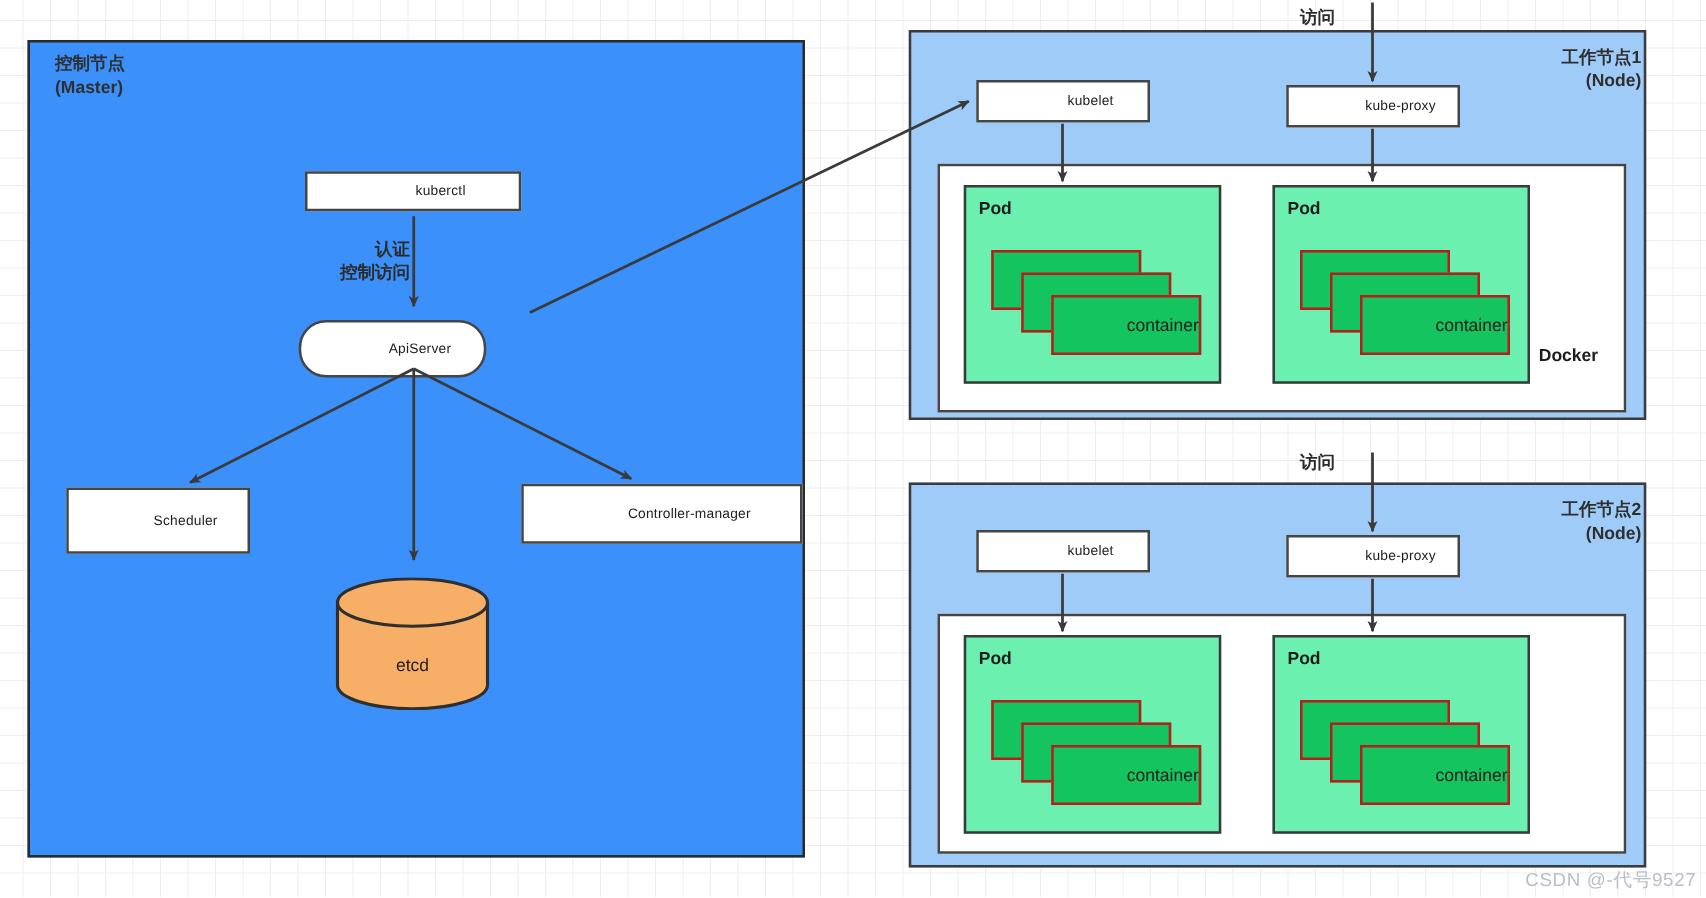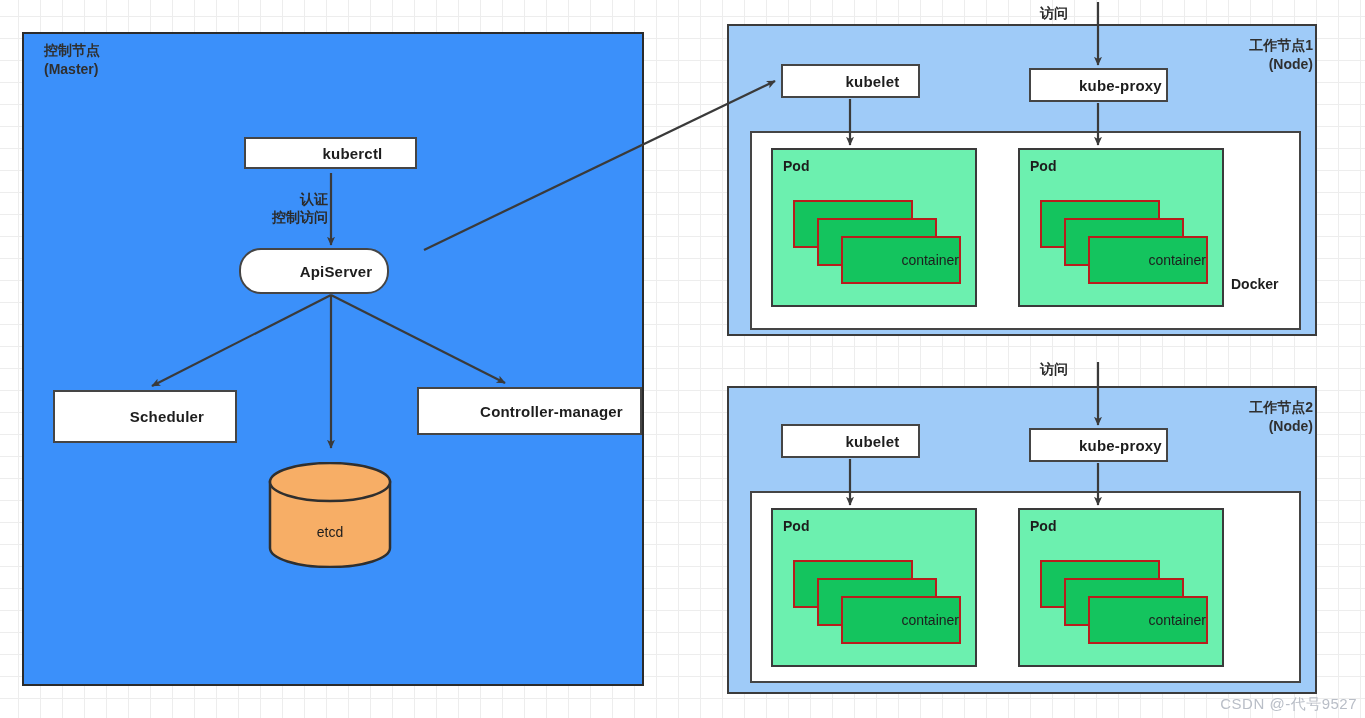--- a/index.html
+++ b/index.html
@@ -27,22 +27,22 @@
   .box {
     position: absolute;
     box-sizing: border-box;
   }
   .proc-box {
     background: #ffffff;
     border: 2px solid #454545;
     display: flex;
     align-items: center;
     justify-content: center;
-    font-weight: bold;
-    font-size: 15px;
+    font-weight: normal;
+    font-size: 11px;
     color: #1d1d1d;
     letter-spacing: 0.2px;
     padding-left: 44px;
   }
 
   
   #master {
     left: 22px;
     top: 32px;
     width: 622px;
@@ -176,25 +176,25 @@
   <div id="master-label">控制节点
 (Master)</div>
 
   <div class="box proc-box" style="left:244px; top:137px; width:173px; height:32px;">
     <span>kuberctl</span>
   </div>
 
   <div class="free-text" style="left:250px; top:190px; width:78px;">认证
 控制访问</div>
 
-  <div class="box proc-box" style="left:239px; top:248px; width:150px; height:46px;border-radius:22px;">
+  <div class="box proc-box" style="left:239px; top:256px; width:150px; height:46px;border-radius:22px;">
     <span>ApiServer</span>
   </div>
 
-  <div class="box proc-box" style="left:53px; top:390px; width:184px; height:53px;">
+  <div class="box proc-box" style="left:53px; top:390px; width:147px; height:53px;">
     <span>Scheduler</span>
   </div>
 
   <div class="box proc-box" style="left:417px; top:387px; width:225px; height:48px;">
     <span>Controller-manager</span>
   </div>
 
   <div id="etcd">
     <svg width="124" height="106" viewBox="0 0 124 106">
       <path d="M2,20 L2,86 A60,19 0 0 0 122,86 L122,20 Z" fill="#F7AE66" stroke="#2f2f2f" stroke-width="2.5"></path>

